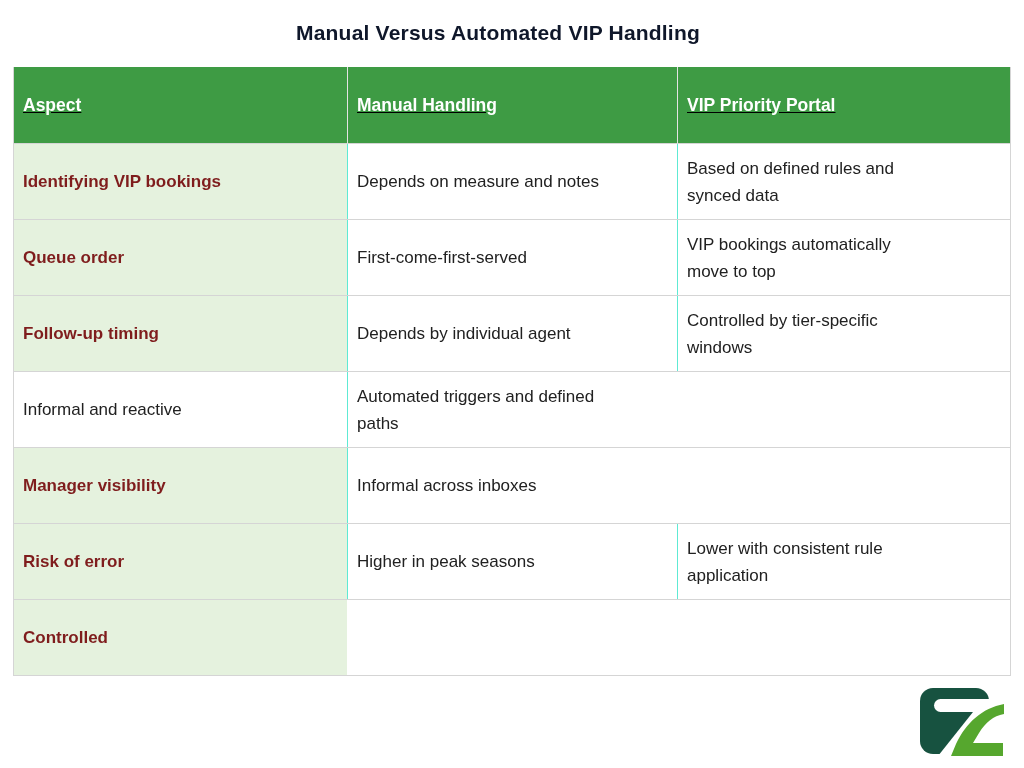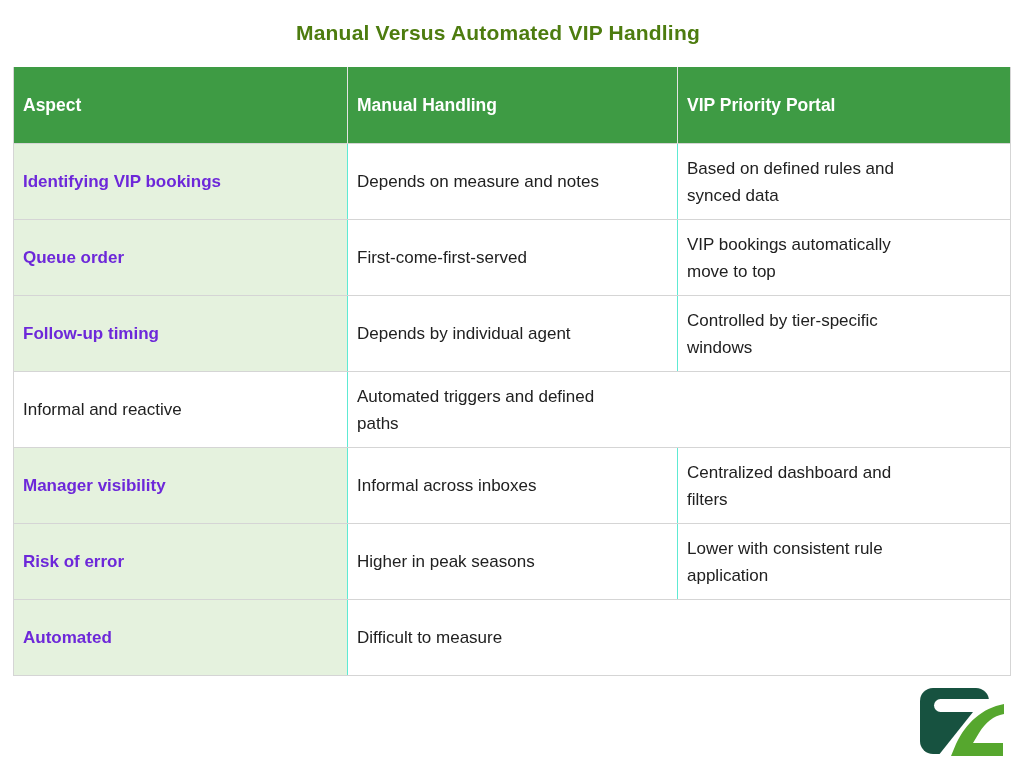--- a/index.html
+++ b/index.html
@@ -10,37 +10,37 @@
     overflow: hidden;
   }
   .page { position: relative; width: 1024px; height: 768px; background: #fff; }
 
   .title {
     position: absolute;
     top: 21px; left: 0; width: 996px;
     text-align: center;
     font-size: 21px;
     font-weight: 700;
-    color: #4d7c0f;
+    color: #0f172a;
     letter-spacing: 0.2px;
   }
 
   .cmp-table {
     position: absolute;
     left: 13px; top: 67px;
     width: 998px;
     border: 1px solid #d5d5d5;
     border-top: none;
   }
   .t-row {
     display: grid;
     grid-template-columns: 333px 330px 1fr;
     border-top: 1px solid #d5d5d5;
   }
-  .t-row.header { border-top: none; height: 76px; background: #3E9B44; }
+  .t-row.header { border-top: none; height: 76px; background: #3E9B44; text-decoration: underline; }
   .t-row.body { min-height: 76px; }
   .cell {
     display: flex;
     align-items: center;
     padding: 10px 6px 10px 9px;
     font-size: 17px;
     line-height: 27px;
     color: #212121;
     white-space: pre-line;
     border-left: 1px solid #5eead4;
@@ -48,21 +48,21 @@
   .cell:first-child { border-left: none; }
   .t-row.header .cell {
     color: #ffffff;
     font-weight: 700;
     font-size: 17.5px;
     border-left-color: #e3e3e3;
   }
   .t-row.body .cell.aspect {
     background: #E5F2DE;
     font-weight: 700;
-    color: #6d28d9;
+    color: #7f1d1d;
   }
 
   .logo {
     position: absolute;
     left: 919px; top: 686px;
     width: 88px; height: 74px;
   }
 </style>
 </head>
 <body>
@@ -102,34 +102,31 @@
 
     <div class="t-row body">
       <div class="cell">Informal and reactive</div>
       <div class="cell">Automated triggers and defined
 paths</div>
     </div>
 
     <div class="t-row body">
       <div class="cell aspect">Manager visibility</div>
       <div class="cell">Informal across inboxes</div>
-      <div class="cell">Centralized dashboard and
-filters</div>
     </div>
 
     <div class="t-row body">
       <div class="cell aspect">Risk of error</div>
       <div class="cell">Higher in peak seasons</div>
       <div class="cell">Lower with consistent rule
 application</div>
     </div>
 
     <div class="t-row body">
-      <div class="cell aspect">Automated</div>
-      <div class="cell">Difficult to measure</div>
+      <div class="cell aspect">Controlled</div>
     </div>
 
   </div>
 
   <svg class="logo" viewBox="0 0 88 74" width="88" height="74" xmlns="http://www.w3.org/2000/svg">
 
     <rect x="1" y="2" width="69" height="66" rx="13" fill="#175240"></rect>
 
     <rect x="15" y="13" width="57" height="13" rx="6.5" fill="#ffffff"></rect>
     <rect x="62" y="13" width="10" height="13" fill="#ffffff"></rect>

